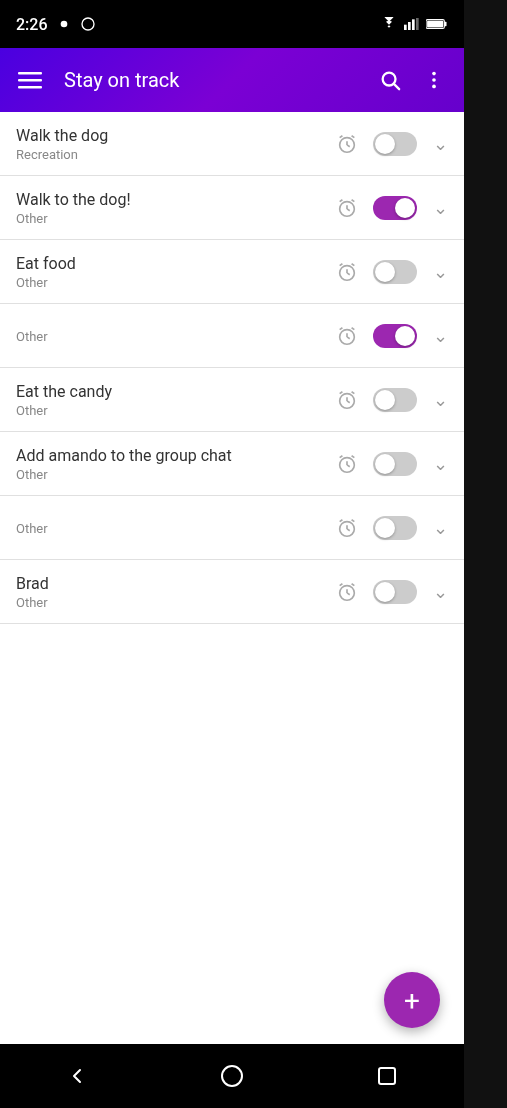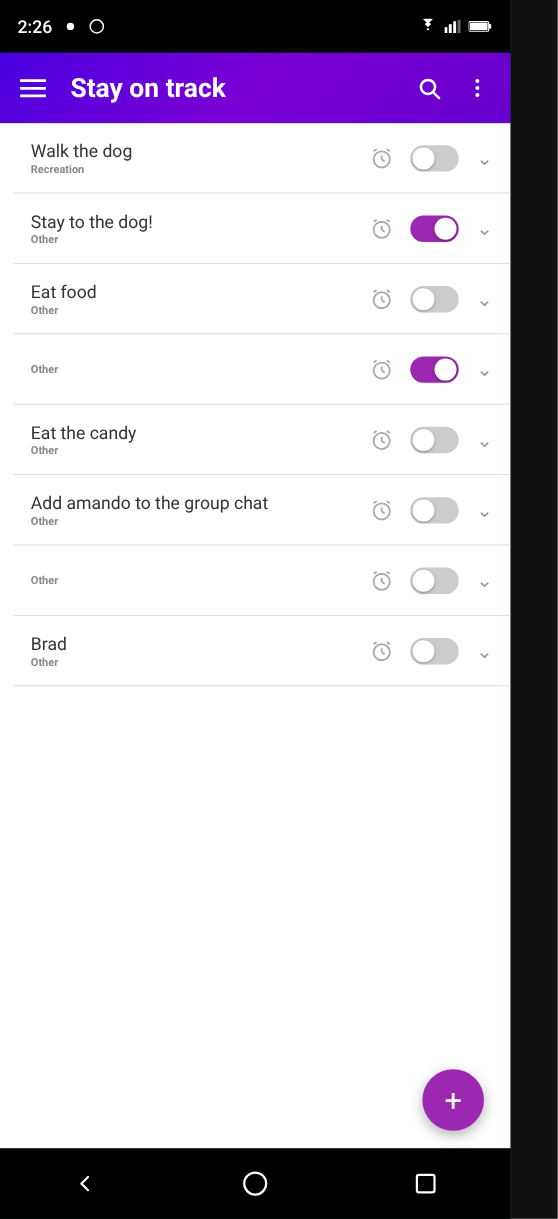--- a/index.html
+++ b/index.html
@@ -73,22 +73,22 @@
       cursor: pointer;
       display: flex;
       align-items: center;
       justify-content: center;
       width: 36px;
       height: 36px;
     }
 
     .app-bar-title {
       color: #fff;
-      font-size: 24px;
-      font-weight: 700;
+      font-size: 20px;
+      font-weight: 400;
       flex: 1;
     }
 
     .app-bar-actions {
       display: flex;
       align-items: center;
       gap: 8px;
     }
 
     .app-bar-icon {
@@ -100,21 +100,20 @@
       display: flex;
       align-items: center;
       justify-content: center;
     }
 
     
     .task-list {
       flex: 1;
       background: #fff;
       overflow-y: auto;
-      padding-left: 12px;
     }
 
     .task-item {
       display: flex;
       align-items: center;
       padding: 12px 16px;
       border-bottom: 1px solid #e0e0e0;
       min-height: 64px;
     }
 
@@ -125,24 +124,23 @@
       justify-content: center;
     }
 
     .task-name {
       font-size: 16px;
       color: #333;
       font-weight: 400;
     }
 
     .task-category {
-      font-size: 10px;
+      font-size: 13px;
       color: #888;
       margin-top: 2px;
-      font-weight: bold;
     }
 
     .task-controls {
       display: flex;
       align-items: center;
       gap: 12px;
     }
 
     
     .clock-icon {
@@ -324,21 +322,21 @@
         <div class="toggle">
           <div class="toggle-track"></div>
           <div class="toggle-thumb"></div>
         </div>
         <span class="chevron">⌄</span>
       </div>
     </div>
 
     <div class="task-item">
       <div class="task-info">
-        <span class="task-name">Stay to the dog!</span>
+        <span class="task-name">Walk to the dog!</span>
         <span class="task-category">Other</span>
       </div>
       <div class="task-controls">
         <div class="clock-icon">
           <svg width="22" height="22" viewBox="0 0 24 24" fill="none" stroke="#aaa" stroke-width="1.8">
             <circle cx="12" cy="13" r="8"></circle>
             <line x1="12" y1="9" x2="12" y2="13"></line>
             <line x1="12" y1="13" x2="15" y2="15"></line>
             <line x1="4" y1="5" x2="7" y2="3"></line>
             <line x1="20" y1="5" x2="17" y2="3"></line>

